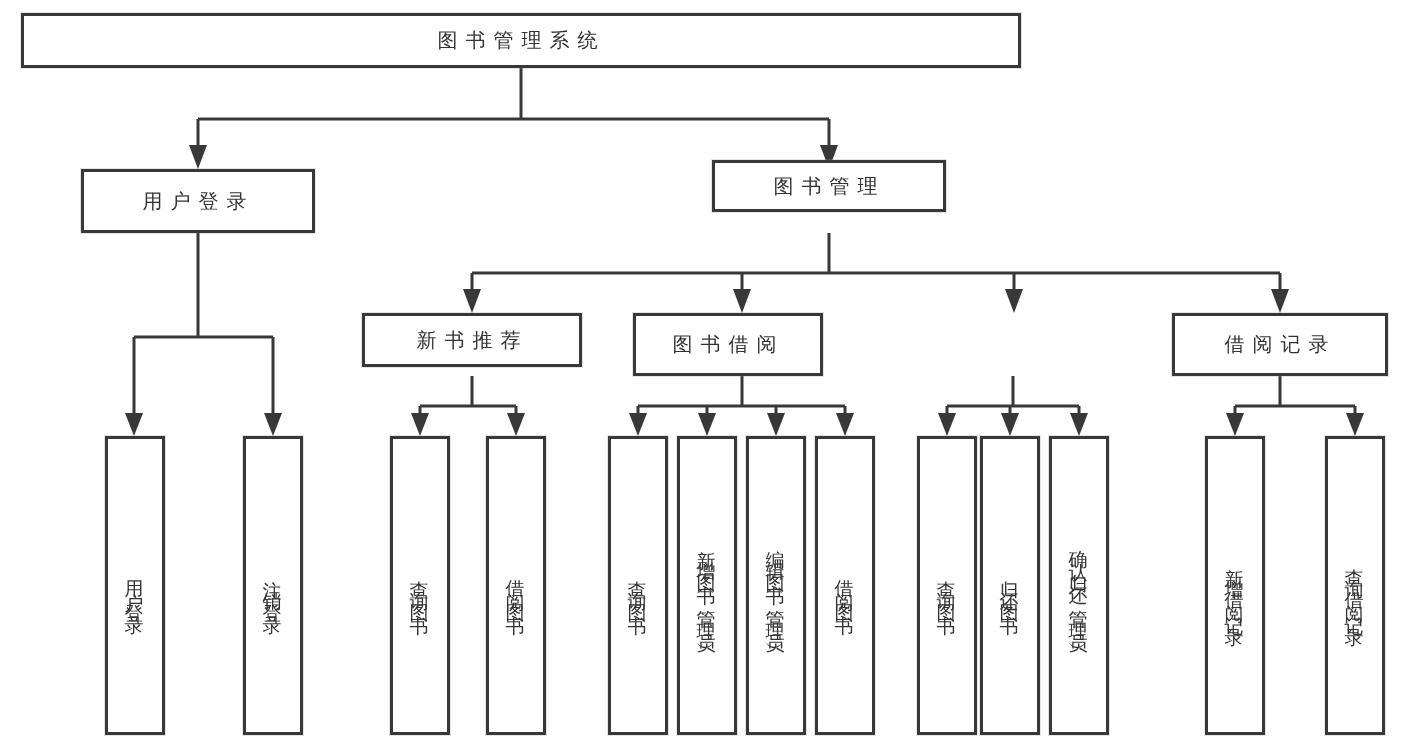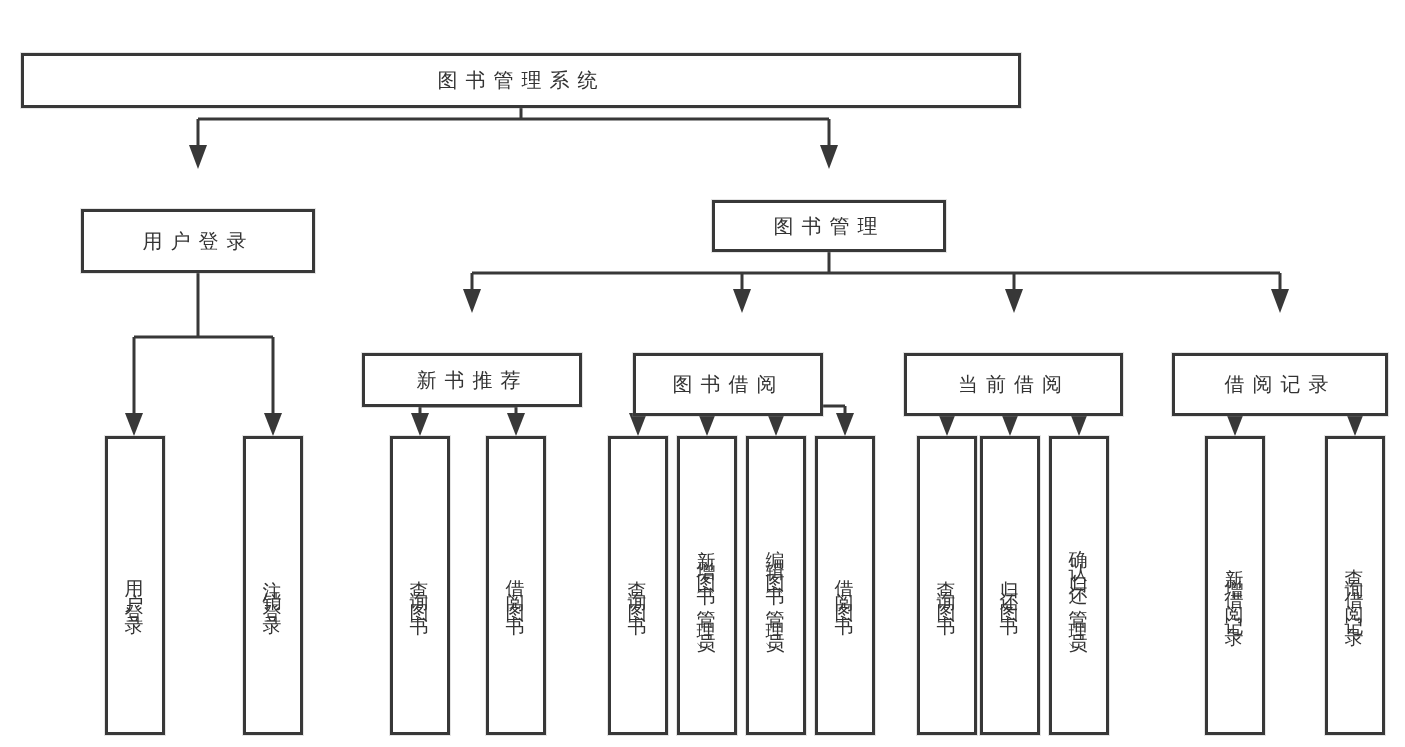--- a/index.html
+++ b/index.html
@@ -22,21 +22,20 @@
   svg.wires polygon{fill:var(--line);stroke:none;}
   .hbox{
     position:absolute;z-index:2;
     background:#fff;
     border:3px solid var(--line);
     box-sizing:border-box;
     display:flex;align-items:center;justify-content:center;
     font-size:20px;letter-spacing:8px;padding-left:1px;
     box-shadow:0 0 0 1px rgba(150,150,150,.25);
     white-space:nowrap;
-    margin-top:40px;
   }
   .vbox{
     position:absolute;z-index:2;
     background:#fff;
     border:3px solid var(--line);
     box-sizing:border-box;
     writing-mode:vertical-rl;
     text-orientation:mixed;
     font-size:19px;letter-spacing:12px;
     text-align:center;
@@ -101,21 +100,20 @@
     </g>
   </svg>
 
   <div class="hbox" style="left:21px;top:13px;width:1000px;height:55px;">图书管理系统</div>
 
   <div class="hbox" style="left:81px;top:169px;width:234px;height:64px;">用户登录</div>
   <div class="hbox" style="left:712px;top:160px;width:234px;height:52px;">图书管理</div>
 
   <div class="hbox" style="left:362px;top:313px;width:220px;height:54px;">新书推荐</div>
   <div class="hbox" style="left:633px;top:313px;width:190px;height:63px;">图书借阅</div>
-  <div class="hbox" style="left:904px;top:313px;width:219px;height:63px;">当前借阅</div>
   <div class="hbox" style="left:1172px;top:313px;width:216px;height:63px;">借阅记录</div>
 
   <div class="vbox" style="left:105px;">用户登录</div>
   <div class="vbox" style="left:243px;">注销登录</div>
 
   <div class="vbox" style="left:390px;">查询图书</div>
   <div class="vbox" style="left:486px;">借阅图书</div>
 
   <div class="vbox" style="left:608px;">查询图书</div>
   <div class="vbox" style="left:677px;">新增图书（管理员）</div>

